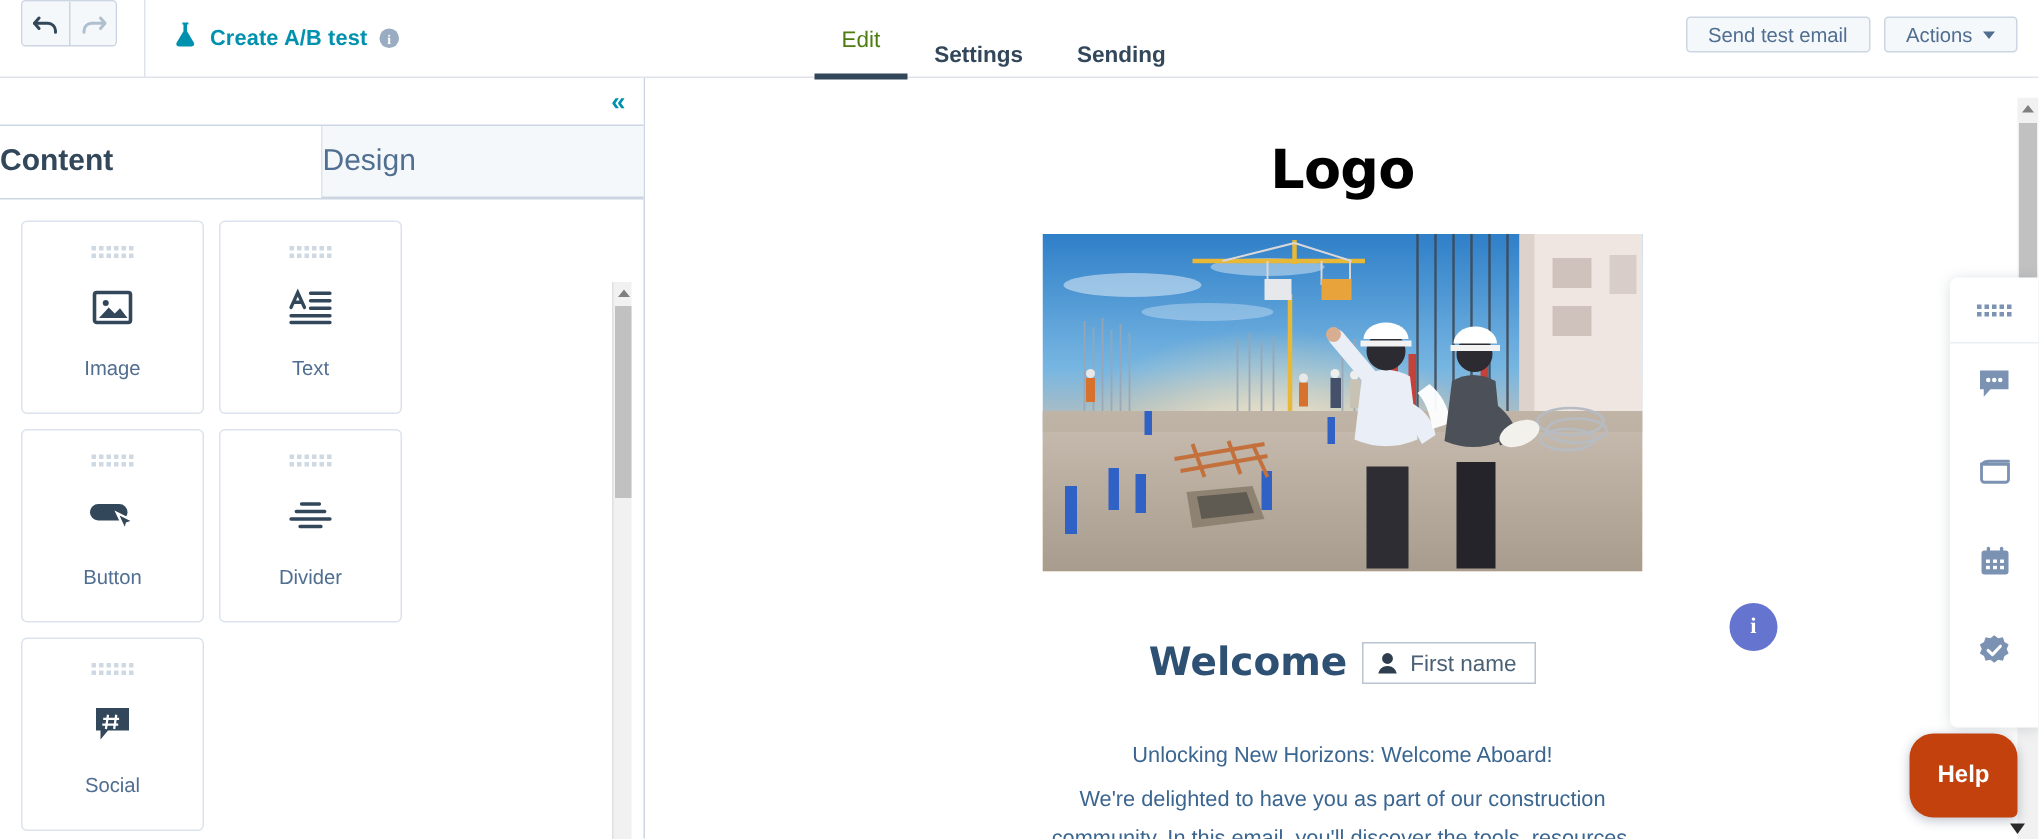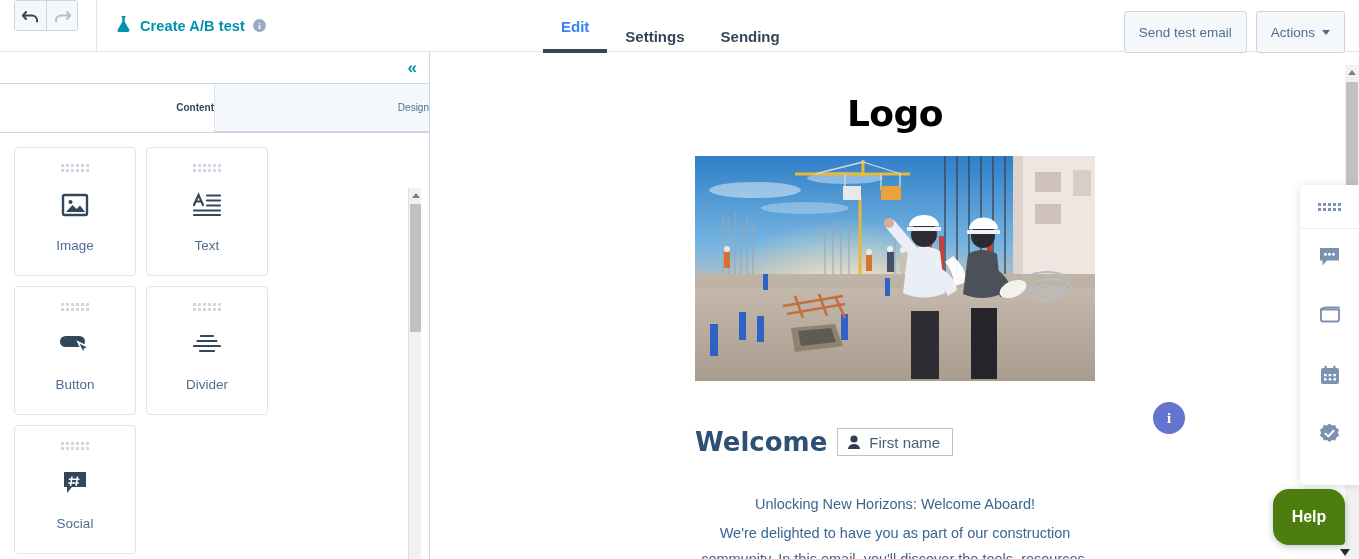--- a/index.html
+++ b/index.html
@@ -55,35 +55,35 @@
     font-family: "Liberation Serif", serif;
   }
 
   .nav-tabs {
     position: absolute; left: 543px; top: 0;
     height: 52px; display: flex; align-items: stretch; gap: 0;
   }
   .nav-tab {
     padding: 0 18px;
     display: flex; align-items: center;
-    font-size: 15px; color: #3b82f6; font-weight: bold;
+    font-size: 15px; color: #4d7c0f; font-weight: normal;
     cursor: pointer; position: relative;
   }
   .nav-tab.inactive { font-weight: bold; color: #33475b; margin-top: 20px; }
   .nav-tab.active::after {
     content: ""; position: absolute; left: 0; right: 0; bottom: -1px;
     height: 4px; background: #33475b;
   }
 
   .topbar-right {
     position: absolute; right: 14px; top: 11px;
     display: flex; gap: 9px;
   }
   .btn-outline {
-    height: 42px; padding: 0 14px;
+    height: 24px; padding: 0 14px;
     border: 1px solid #cbd6e2; border-radius: 3px;
     background: #f5f8fa; color: #506e91;
     font-size: 13.5px; display: flex; align-items: center;
     cursor: pointer; gap: 7px;
   }
   .caret-down {
     width: 0; height: 0;
     border-left: 4px solid transparent;
     border-right: 4px solid transparent;
     border-top: 5px solid #506e91;
@@ -100,22 +100,22 @@
     height: 32px; border-bottom: 1px solid #cbd6e2;
     display: flex; align-items: center; justify-content: flex-end;
     padding-right: 12px; background: #fff;
   }
   .collapse-icon {
     color: #0091ae; font-size: 17px; cursor: pointer;
     line-height: 1; font-weight: bold;
   }
   .panel-tabs { display: flex; height: 48px; }
   .panel-tab {
-    flex: 1; display: flex; align-items: center; justify-content: flex-end;
-    font-size: 10px; cursor: pointer;
+    flex: 1; display: flex; align-items: center; justify-content: flex-start;
+    font-size: 20px; cursor: pointer;
   }
   .panel-tab.active {
     background: #fff; color: #33475b; font-weight: bold;
     border-bottom: 1px solid transparent;
   }
   .panel-tab.inactive {
     background: #f5f8fa; color: #516f90;
     border-left: 1px solid #dfe3eb;
     border-bottom: 1px solid #cbd6e2;
   }
@@ -190,21 +190,21 @@
     text-align: center; font-size: 36px; font-weight: bold;
     color: #000000; letter-spacing: -0.5px;
     font-family: "DejaVu Sans", sans-serif;
     padding: 8px 0 22px 0;
   }
   .hero-img {
     width: 400px; height: 225px; display: block;
     border: 0;
   }
   .welcome-row {
-    display: flex; align-items: center; justify-content: flex-start;
+    display: flex; align-items: center; justify-content: center;
     gap: 10px; margin-top: 46px;
   }
   .welcome-text {
     font-size: 26px; font-weight: bold; color: #2d5073;
     font-family: "DejaVu Sans", sans-serif;
   }
   .token-chip {
     display: flex; align-items: center; gap: 8px;
     border: 1px solid #b9c4d0; background: #fff;
     height: 28px; padding: 0 12px 0 9px;
@@ -259,21 +259,21 @@
   }
   .dock-dots i { background: #7c93b4; width: 3px; height: 3px; display: block; }
   .dock-item {
     height: 59px; display: flex; align-items: center; justify-content: center;
     cursor: pointer; color: #7b92b3;
   }
 
   .help-btn {
     position: absolute; right: 14px; bottom: 14px;
     width: 72px; height: 56px; border-radius: 16px 16px 4px 16px;
-    background: #4d7c0f; color: #fff;
+    background: #c2410c; color: #fff;
     display: flex; align-items: center; justify-content: center;
     font-size: 16px; font-weight: bold; cursor: pointer;
     box-shadow: 0 2px 7px rgba(40,50,90,0.28);
     z-index: 7;
   }
   .help-caret {
     position: absolute; right: 9px; bottom: 3px;
     width: 0; height: 0; z-index: 8;
     border-left: 5px solid transparent;
     border-right: 5px solid transparent;

